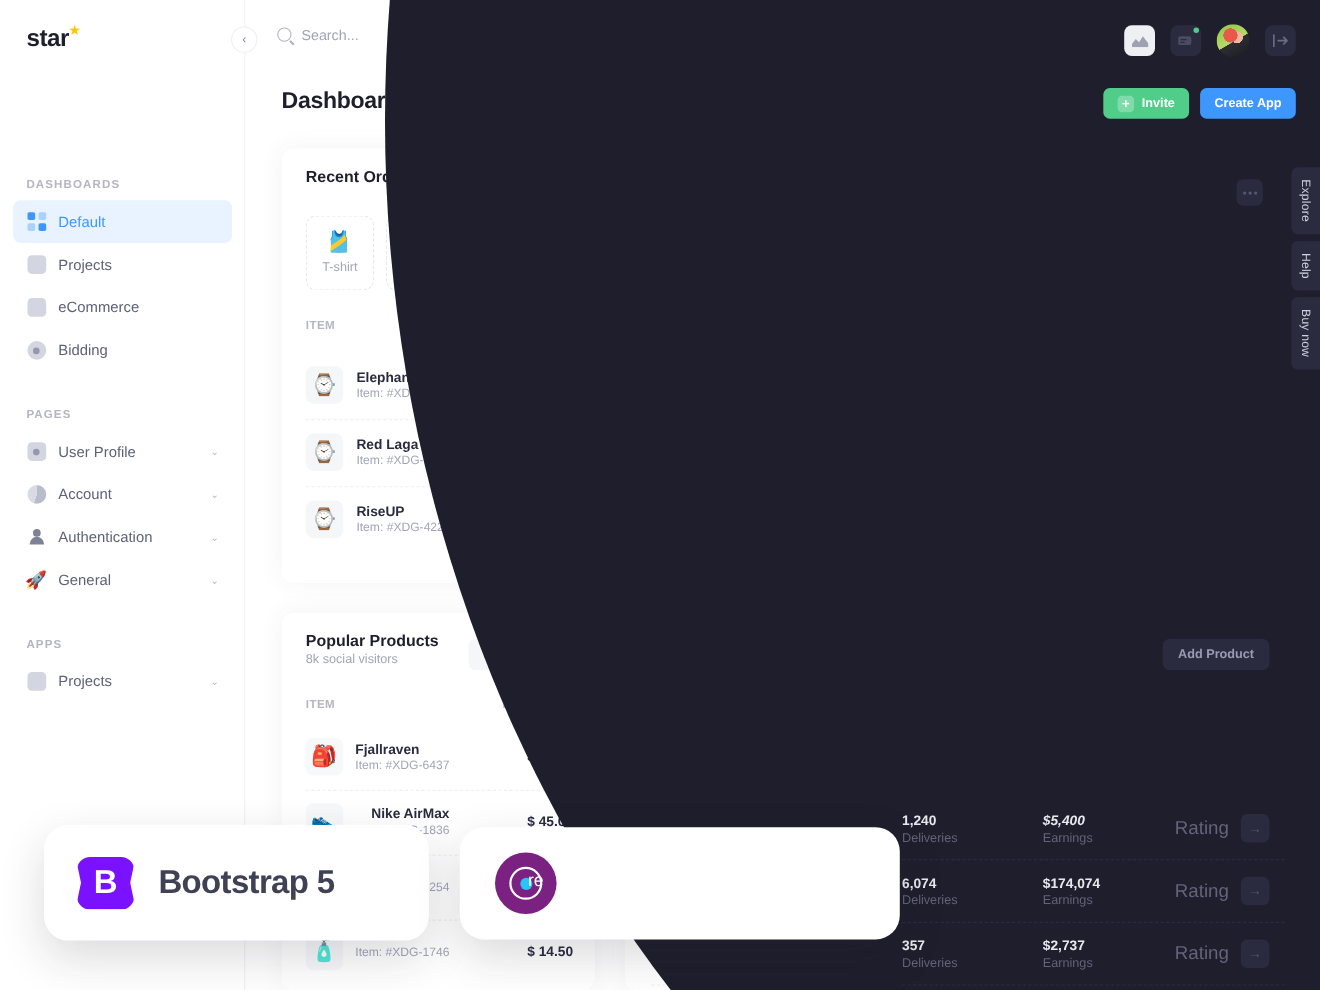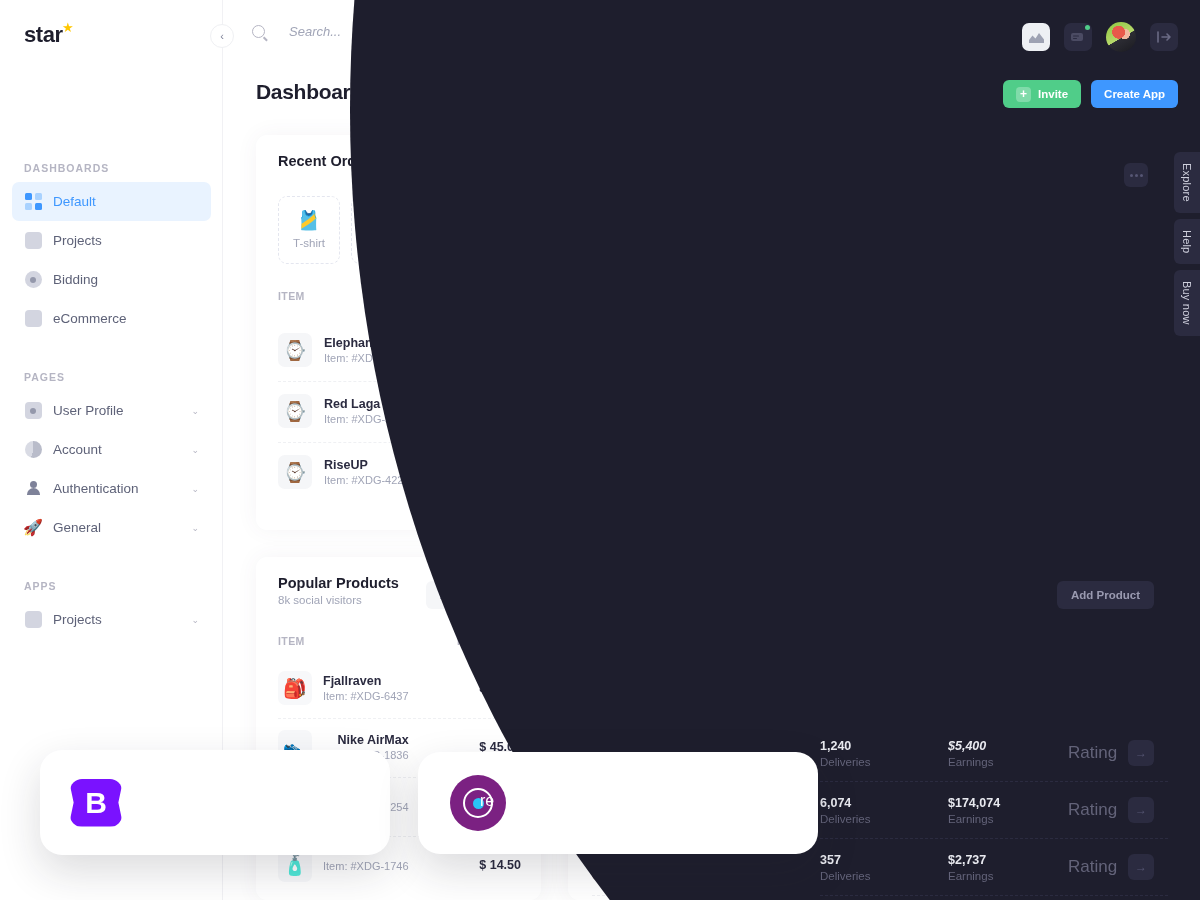--- a/index.html
+++ b/index.html
@@ -75,21 +75,21 @@
       width:6px;height:6px;border-radius:50%;background:#9498ab; }
 
   
   .collapse-btn {
     position: absolute; left: 210px; top: 24px; width: 24px; height: 24px; z-index: 60;
     border-radius: 50%; background: #fff; border: 1px solid #eff0f3;
     display: flex; align-items: center; justify-content: center;
     color: #7e8299; font-size: 11px;
   }
   .searchbar {
-    position: absolute; left: 252px; top: 24px; display: flex; align-items: center; gap: 24px; z-index: 20; font-style: italic;
+    position: absolute; left: 252px; top: 24px; display: flex; align-items: center; gap: 9px; z-index: 20;
   }
   .search-glass {
     width: 13px; height: 13px; border: 1.6px solid #b5b5c3; border-radius: 50%; position: relative;
   }
   .search-glass::after {
     content:""; position:absolute; right:-4px; bottom:-3px; width:5px; height:1.6px;
     background:#b5b5c3; transform: rotate(45deg);
   }
   .search-text { font-size: 13px; color: #a1a5b7; }
 
@@ -243,30 +243,30 @@
 
       <div class="nav-item">
         <span class="nav-ico">
             <span class="gico"></span>
           </span>
         <span class="nav-label">Projects</span>
       </div>
 
       <div class="nav-item">
         <span class="nav-ico">
+            <span class="gico"></span>
+          </span>
+        <span class="nav-label">eCommerce</span>
+      </div>
+
+      <div class="nav-item">
+        <span class="nav-ico">
             <span class="gico round dot"></span>
           </span>
         <span class="nav-label">Bidding</span>
-      </div>
-
-      <div class="nav-item">
-        <span class="nav-ico">
-            <span class="gico"></span>
-          </span>
-        <span class="nav-label">eCommerce</span>
       </div>
     </div>
 
     <div class="nav-section" style="top:371px;">
       <div class="nav-title">PAGES</div>
 
       <div class="nav-item">
         <span class="nav-ico">
             <span class="gico dot"></span>
           </span>
@@ -652,20 +652,21 @@
   </div>
 
   <div class="vtabs">
     <div class="vtab">Explore</div>
     <div class="vtab">Help</div>
     <div class="vtab">Buy now</div>
   </div>
 
   <div class="pill" style="left:40px; top:750px; width:350px; height:105px; padding-left:30px; gap:22px;">
     <span class="bs-mark">B</span>
+    <span class="pill-txt">Bootstrap 5</span>
   </div>
 
   <div class="pill" style="left:418px; top:752px; width:400px; height:102px; padding-left:32px; gap:22px;">
     <span class="core-mark">
       <span class="core-ring">
           <span class="core-dot"></span>
         </span>
       <span class="core-re">re</span>
     </span>
   </div>

